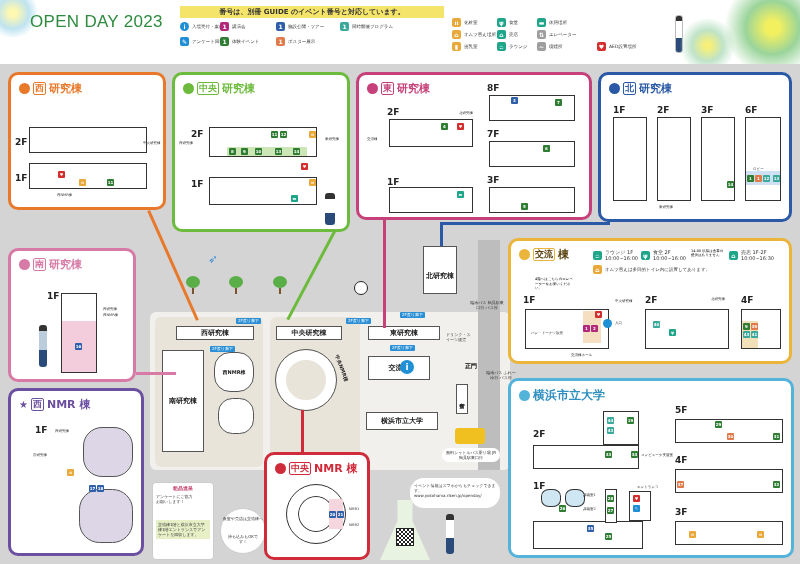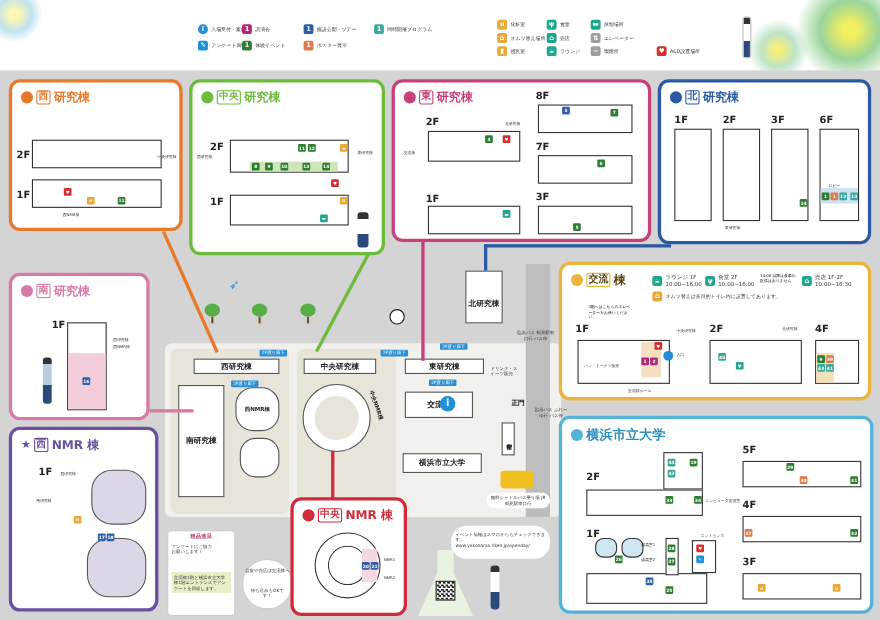--- a/index.html
+++ b/index.html
@@ -27,20 +27,22 @@
   .line{position:absolute;transform-origin:0 0}
   .tree{position:absolute;width:14px;height:12px;border-radius:50%;background:#5aae48}
   .trunk{position:absolute;width:2px;height:6px;background:#7a5230}
   .note{position:absolute;font-size:4px;color:#333;text-align:center;line-height:5px}
 </style>
 </head>
 <body>
 
 <div id="header">
   <div class="abs flower" style="left:-12px;top:-12px;width:50px;height:50px;background:radial-gradient(circle,#fff8b0 10%,#bfe3f0 45%,rgba(190,230,240,0) 72%)"></div>
+  <div class="abs title1">OPEN DAY 2023</div>
+  <div class="abs banner">番号は、別冊 GUIDE のイベント番号と対応しています。</div>
 
   <div class="abs" style="left:180px;top:22px;width:260px;height:30px">
     <div class="abs leg" style="left:0;top:0">
         <span class="ico" style="background:#1f8fd6;border-radius:50%">i</span>
         <span>入場受付・案内所</span>
       </div>
     <div class="abs leg" style="left:40px;top:0">
         <span class="ico" style="background:#b2287a">1</span>
         <span>講演会</span>
       </div>

